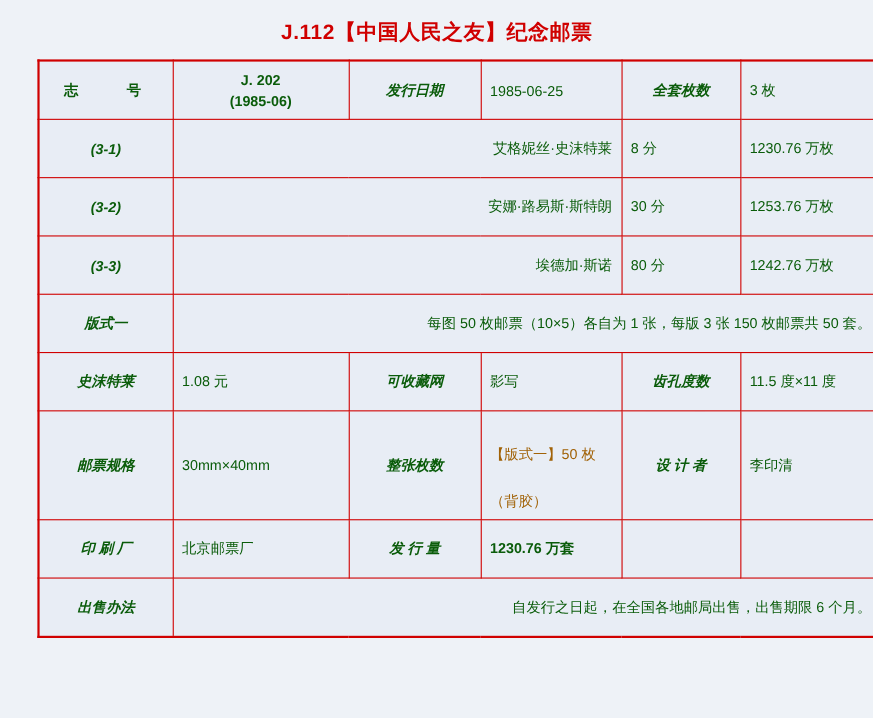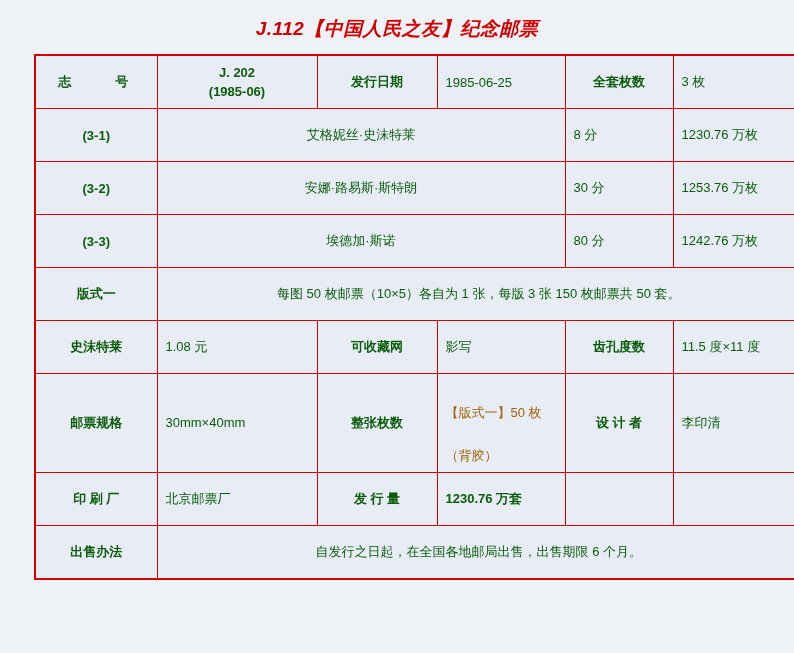--- a/index.html
+++ b/index.html
@@ -29,21 +29,20 @@
   .page-title {
     text-align: center;
     color: #d00000;
     font-size: 19px;
     font-weight: bold;
     padding-top: 16px;
     padding-bottom: 12px;
     letter-spacing: 0.5px;
     position: relative;
     z-index: 2;
-    font-style: italic;
   }
   .table-wrap {
     position: relative;
     z-index: 2;
     margin: 0 34px;
   }
   table.stamp {
     border-collapse: collapse;
     width: 726px;
     table-layout: fixed;
@@ -55,20 +54,21 @@
     font-size: 13px;
     color: #0a5c0a;
     vertical-align: middle;
     height: 40px;
     background: #e8edf5;
   }
   td.lbl {
     color: #d00000;
     font-weight: bold;
     text-align: center;
+    font-style: italic;
   }
   td.lbl-sp {
     color: #d00000;
     font-weight: bold;
     text-align: center;
     letter-spacing: 6px;
   }
   td.ctr {
   }
   td.purple {
@@ -76,21 +76,21 @@
     font-weight: bold;
     text-align: center;
     line-height: 1.5;
   }
   td.red-val {
     color: #d00000;
     font-weight: bold;
   }
   td.name {
     color: #0a5c0a;
-    text-align: center;
+    text-align: right;
     padding-left: 14px;
     margin-top: 32px;
   }
   td.tall {
     height: 50px;
   }
   .two-line {
     line-height: 1.45;
   }
   .blue {

